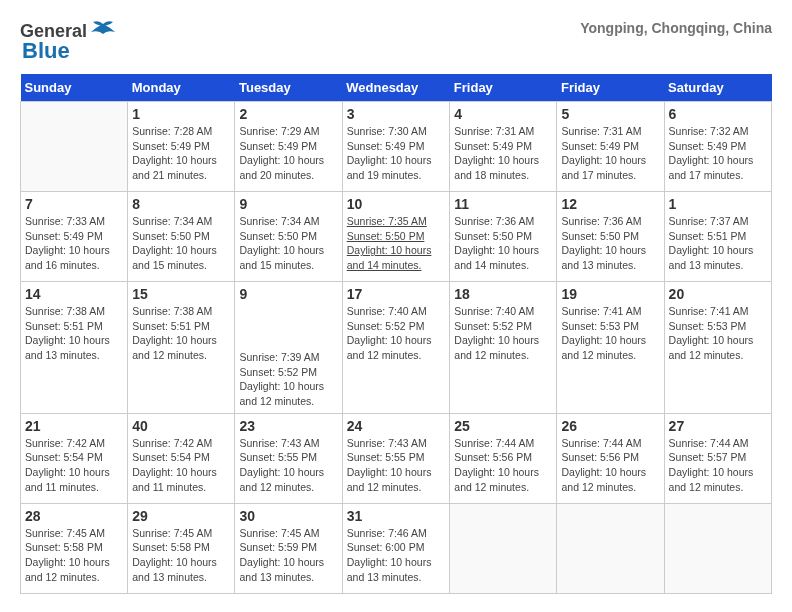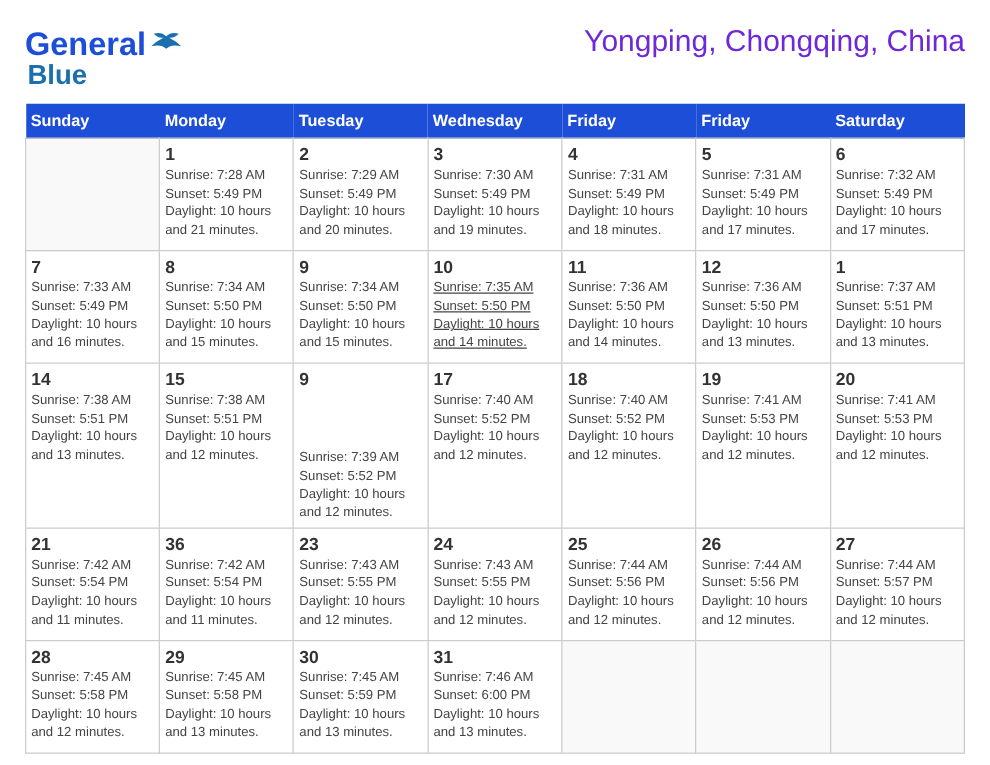--- a/index.html
+++ b/index.html
@@ -23,22 +23,23 @@
     }
     .title-area {
       text-align: right;
     }
     .month-year {
       font-size: 36px;
       font-weight: bold;
       color: #333;
     }
     .location {
-      font-size: 24px;
-      color: #6d28d9;
+      font-size: 14px;
+      color: #737373;
+      font-weight: bold;
     }
     table {
       width: 100%;
       border-collapse: collapse;
       font-size: 11px;
     }
     thead tr th {
       background-color: #1d4ed8;
       color: #fff;
       padding: 6px 4px;
@@ -67,21 +68,21 @@
       font-size: 10.5px;
       line-height: 1.4;
     }
   </style>
 </head>
 <body>
 
 <div class="header">
   <div class="logo">
     <div style="display:flex; align-items:center;">
-      <span style="font-size:26px; font-weight:bold; color:#1d4ed8;">General</span>
+      <span style="font-size:18px; font-weight:bold; color:#404040;">General</span>
       <svg width="28" height="22" viewBox="0 0 28 22" style="margin-left:2px;">
         <path d="M14,4 Q18,0 24,2 Q20,6 16,5 Q22,8 26,12 Q18,10 14,14 Q10,10 2,12 Q6,8 12,5 Q8,6 4,2 Q10,0 14,4Z" fill="#1a6faf"></path>
       </svg>
     </div>
     <span style="font-size:22px; font-weight:bold; color:#1a6faf; margin-top:-4px; margin-left:2px;">Blue</span>
   </div>
   <div class="title-area">
     <div class="location">Yongping, Chongqing, China</div>
   </div>
 </div>
@@ -248,21 +249,21 @@
       </tr>
       <tr>
         <td>
           <span class="day-number">21</span>
           <div class="day-info" style="white-space: pre-line;">Sunrise: 7:42 AM
 Sunset: 5:54 PM
 Daylight: 10 hours
 and 11 minutes.</div>
         </td>
         <td>
-          <span class="day-number">36</span>
+          <span class="day-number">40</span>
           <div class="day-info" style="white-space: pre-line;">Sunrise: 7:42 AM
 Sunset: 5:54 PM
 Daylight: 10 hours
 and 11 minutes.</div>
         </td>
         <td>
           <span class="day-number">23</span>
           <div class="day-info" style="white-space: pre-line;">Sunrise: 7:43 AM
 Sunset: 5:55 PM
 Daylight: 10 hours

